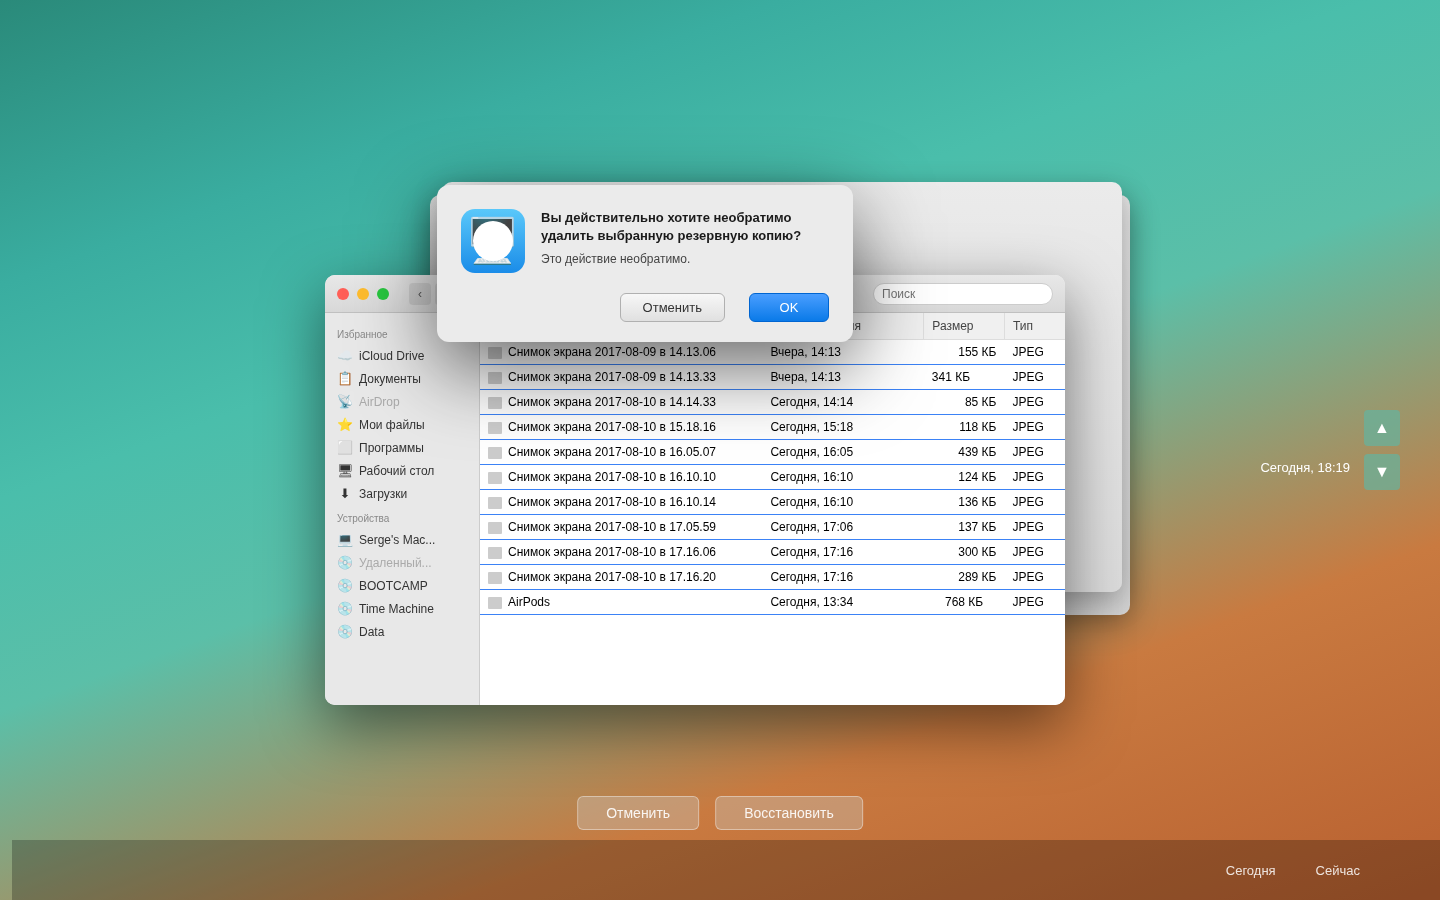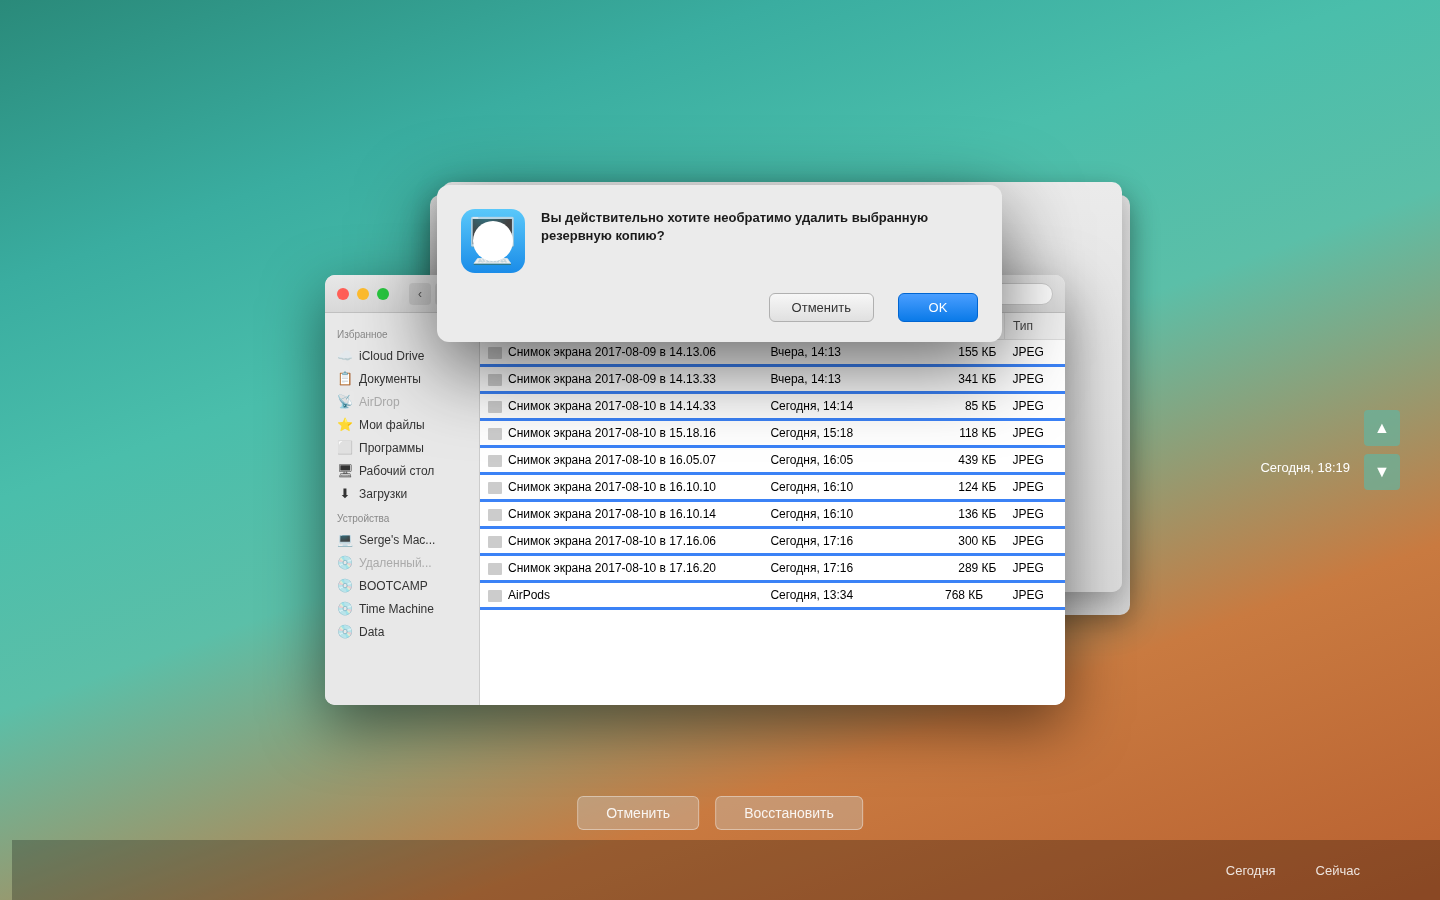--- a/index.html
+++ b/index.html
@@ -223,21 +223,21 @@
       color: #444;
       border-right: 1px solid #ddd;
       cursor: pointer;
       white-space: nowrap;
     }
 
     .file-table th:last-child { border-right: none; }
 
     .file-table td {
       padding: 5px 8px;
-      border-bottom: 3px solid #3b82f6;
+      border-bottom: 1px solid #3b82f6;
       white-space: nowrap;
     }
 
     .col-name { width: 280px; }
     .col-date { width: 160px; }
     .col-size { width: 80px; text-align: right; }
     .col-type { width: 60px; }
 
     .file-icon {
       display: inline-block;
@@ -247,21 +247,21 @@
       margin-right: 6px;
       border-radius: 1px;
       vertical-align: middle;
     }
 
     
     .alert-dialog {
       position: absolute;
       top: 185px;
       left: 437px;
-      width: 565px;
+      width: 416px;
       background: #ebebeb;
       border-radius: 12px;
       box-shadow: 0 25px 80px rgba(0,0,0,0.6);
       overflow: hidden;
       z-index: 100;
     }
 
     .alert-content {
       display: flex;
       padding: 24px 24px 20px;
@@ -445,21 +445,21 @@
       </td>
       <td class="col-date">Вчера, 14:13</td>
       <td class="col-size" style="text-align:right">155 КБ</td>
       <td class="col-type">JPEG</td>
     </tr>
             <tr>
       <td class="col-name">
         <span class="file-icon"></span>Снимок экрана 2017-08-09 в 14.13.33
       </td>
       <td class="col-date">Вчера, 14:13</td>
-      <td class="col-size" style="text-align:right">341 КБ</td>
+      <td class="col-size" style="text-align:left">341 КБ</td>
       <td class="col-type">JPEG</td>
     </tr>
             <tr>
       <td class="col-name">
         <span class="file-icon"></span>Снимок экрана 2017-08-10 в 14.14.33
       </td>
       <td class="col-date">Сегодня, 14:14</td>
       <td class="col-size" style="text-align:right">85 КБ</td>
       <td class="col-type">JPEG</td>
     </tr>
@@ -486,20 +486,28 @@
       <td class="col-date">Сегодня, 16:10</td>
       <td class="col-size" style="text-align:right">124 КБ</td>
       <td class="col-type">JPEG</td>
     </tr>
             <tr>
       <td class="col-name">
         <span class="file-icon"></span>Снимок экрана 2017-08-10 в 16.10.14
       </td>
       <td class="col-date">Сегодня, 16:10</td>
       <td class="col-size" style="text-align:right">136 КБ</td>
+      <td class="col-type">JPEG</td>
+    </tr>
+            <tr>
+      <td class="col-name">
+        <span class="file-icon"></span>Снимок экрана 2017-08-10 в 17.05.59
+      </td>
+      <td class="col-date">Сегодня, 17:06</td>
+      <td class="col-size" style="text-align:right">137 КБ</td>
       <td class="col-type">JPEG</td>
     </tr>
             <tr>
       <td class="col-name">
         <span class="file-icon"></span>Снимок экрана 2017-08-10 в 17.16.06
       </td>
       <td class="col-date">Сегодня, 17:16</td>
       <td class="col-size" style="text-align:right">300 КБ</td>
       <td class="col-type">JPEG</td>
     </tr>
@@ -525,20 +533,21 @@
   </div>
 </div>
 
 <div class="alert-dialog">
   <div class="alert-content">
     <div class="finder-face">
       <span class="finder-face-emoji">🖥️</span>
     </div>
     <div class="alert-text">
       <div class="alert-title">Вы действительно хотите необратимо удалить выбранную резервную копию?</div>
+      <div class="alert-message">Это действие необратимо.</div>
     </div>
   </div>
   <div class="alert-buttons">
     <button class="alert-btn alert-btn-cancel">Отменить</button>
     <button class="alert-btn alert-btn-ok">OK</button>
   </div>
 </div>
 
 <div class="time-nav">
   <button class="time-nav-btn">▲</button>

